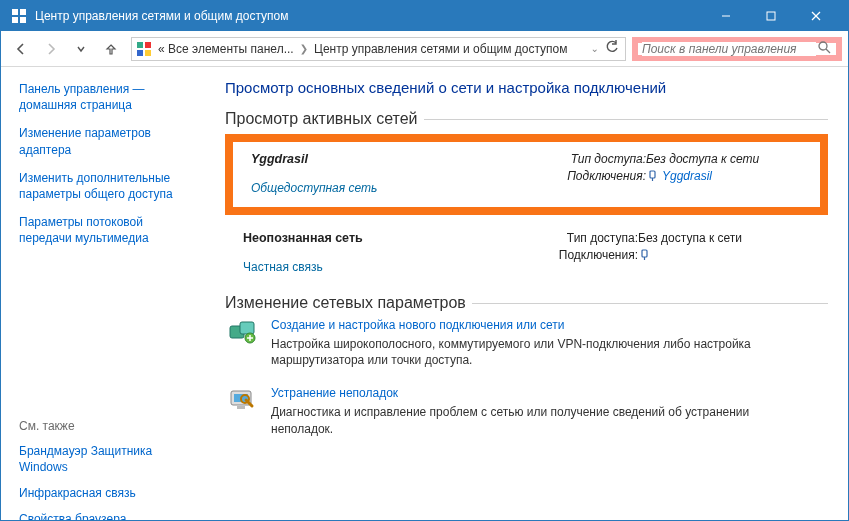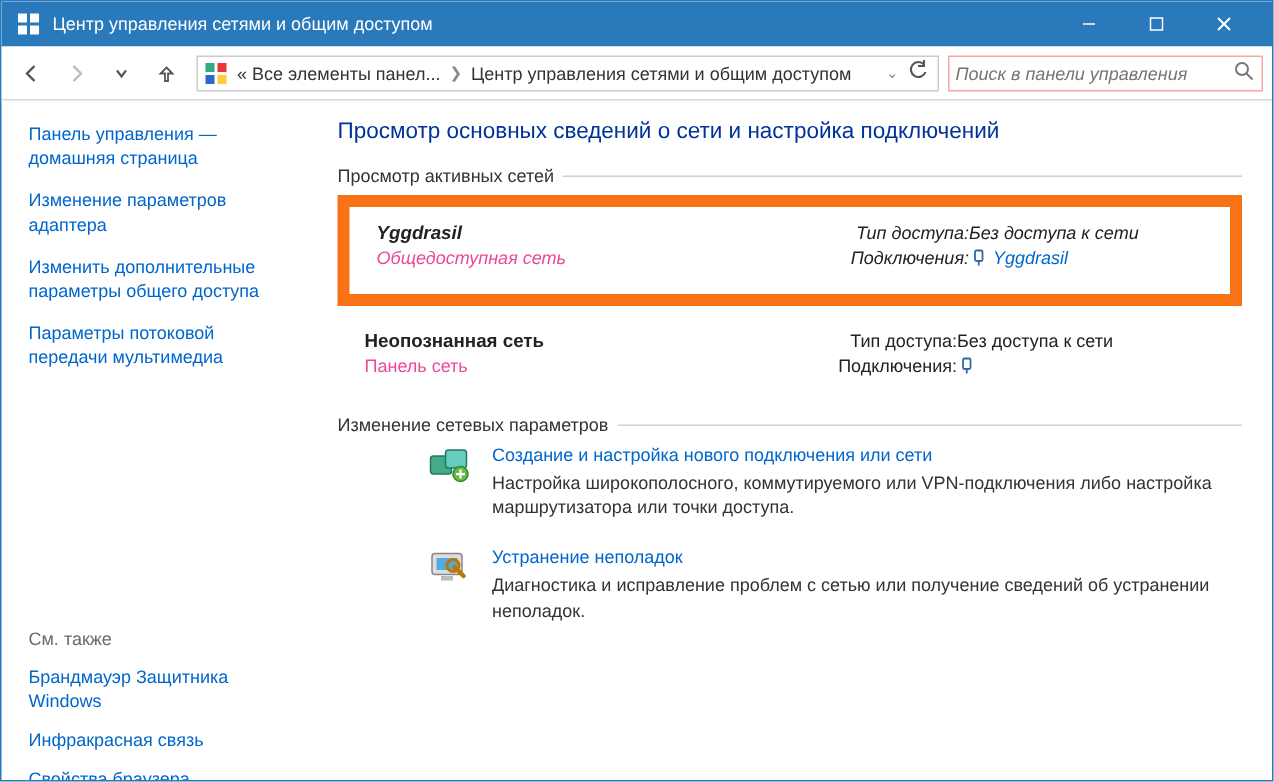--- a/index.html
+++ b/index.html
@@ -9,46 +9,46 @@
   .titlebar .title { flex: 1; font-size: 12px; }
   .titlebar .win-btn { width: 45px; height: 30px; display: flex; align-items: center; justify-content: center; color: #fff; }
   .toolbar { height: 36px; border-bottom: 1px solid #d9d9d9; display: flex; align-items: center; padding: 4px 6px; gap: 2px; background:#fff;}
   .nav-btn { width: 28px; height: 28px; display:flex; align-items:center; justify-content:center; color:#555; border-radius:2px;}
   .nav-btn.disabled { color:#bbb; }
   .addr { flex:1; display:flex; align-items:center; border:1px solid #ccc; height:24px; margin:0 4px; padding:0 2px; font-size:12px; color:#333;}
   .addr .seg { padding: 0 4px; white-space:nowrap;}
   .addr .chev { color:#888; font-size:10px; padding:0 2px;}
   .addr .spacer { flex:1; }
   .addr .refresh { width:22px; text-align:center; color:#555;}
-  .search { width:210px; border:1px solid #fca5a5; height:24px; display:flex; align-items:center; padding:0 4px; color:#777; font-size:12px;}
+  .search { width:210px; border:6px solid #fca5a5; height:24px; display:flex; align-items:center; padding:0 4px; color:#777; font-size:12px;}
   .search input { border:none; outline:none; flex:1; font-size:12px; color:#333; font-style:italic;}
   .search .sicon { width:16px; text-align:center; color:#777;}
   .body { display:flex; height: calc(521px - 30px - 36px - 2px); }
   .sidebar { width: 200px; padding: 14px 10px 10px 18px; font-size:12px;}
   .sidebar a { color:#0066cc; text-decoration:none; display:block; margin-bottom:12px; line-height:1.35;}
   .sidebar .sep { height:160px;}
   .sidebar .seealso { color:#6b6b6b; font-size:12px; margin: 0 0 10px 0;}
   .sidebar .seealso-block a { margin-bottom:10px;}
   .content { flex:1; padding: 12px 20px 10px 24px; overflow:auto;}
   .content h1 { color:#003399; font-weight:400; font-size:15px; margin-bottom:14px;}
-  .fieldset-title { font-size:12px; color:#333; }
+  .fieldset-title { font-size:16px; color:#333; }
   .fs-line { display:flex; align-items:center; margin-bottom:6px;}
   .fs-line .line { flex:1; height:1px; background:#d0d0d0; margin-left:6px;}
   .net-box { border:8px solid #f97316; padding:10px 18px 12px 18px; display:flex; margin:2px 0 12px 0;font-style:italic;}
   .net-plain { padding:4px 18px 12px 18px; display:flex; margin-bottom:8px;}
   .net-left { flex: 0 0 280px;}
   .net-left .name { font-weight:700; font-size:12.5px; color:#222;}
-  .net-left .type { color:#ec4899; margin-top:3px;}
+  .net-left .type { color:#0369a1; margin-top:15px;}
   .net-right { flex:1;}
   .kv { display:flex; margin-bottom:3px;text-align:right;}
   .kv .k { width:115px; color:#222;}
   .kv .v { color:#222;}
   .kv .v a { color:#0066cc; text-decoration:none;}
   .ico-sig { display:inline-block; width:12px; margin-right:4px; vertical-align:-2px;}
-  .task { display:flex; margin:6px 0 18px 0; gap:12px;justify-content:flex-end;}
+  .task { display:flex; margin:6px 0 18px 0; gap:12px;}
   .task .ticon { width:34px; padding-top:2px; text-align:center;}
   .task .tbody .tlink { color:#0066cc; text-decoration:none; font-size:12px;}
   .task .tbody .tdesc { color:#333; margin-top:4px; line-height:1.35; max-width:500px;}
   .addr-icon { width:16px; height:16px; display:inline-block; margin:0 2px;}
 </style>
 </head>
 <body>
 
 <div class="titlebar">
   <span class="icon">
@@ -164,21 +164,21 @@
                   <rect x="3" y="1" width="5" height="7" rx="1" fill="none" stroke="#36a" stroke-width="1.2"></rect>
                   <line x1="5.5" y1="8" x2="5.5" y2="11" stroke="#36a" stroke-width="1.2"></line>
                 </svg></span><a href="#">Yggdrasil</a></span>
         </div>
       </div>
     </div>
 
     <div class="net-plain">
       <div class="net-left">
         <div class="name">Неопознанная сеть</div>
-        <div class="type">Панель сеть</div>
+        <div class="type">Частная связь</div>
       </div>
       <div class="net-right">
         <div class="kv">
           <span class="k">Тип доступа:</span>
           <span class="v">Без доступа к сети</span>
         </div>
         <div class="kv">
           <span class="k">Подключения:</span>
           <span class="v"><span class="ico-sig"><svg width="11" height="12">
                   <rect x="3" y="1" width="5" height="7" rx="1" fill="none" stroke="#36a" stroke-width="1.2"></rect>

